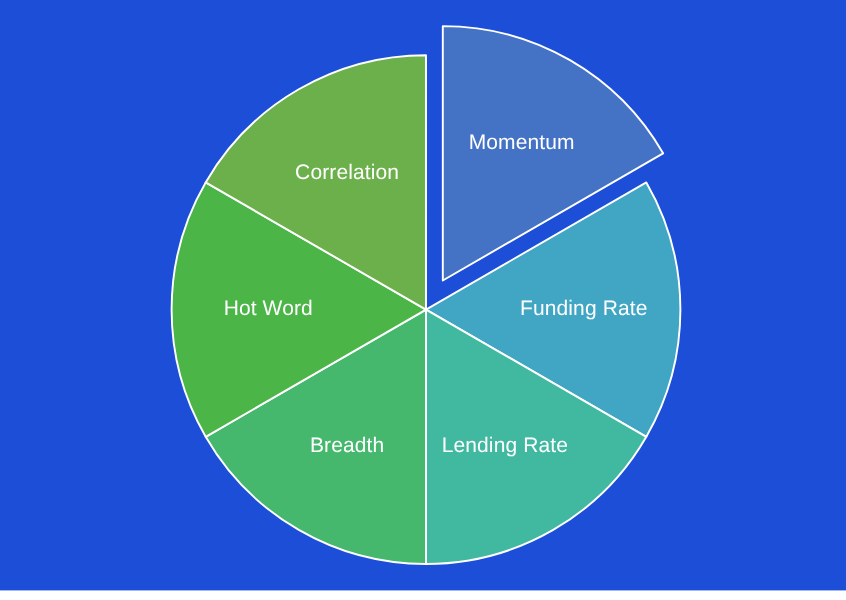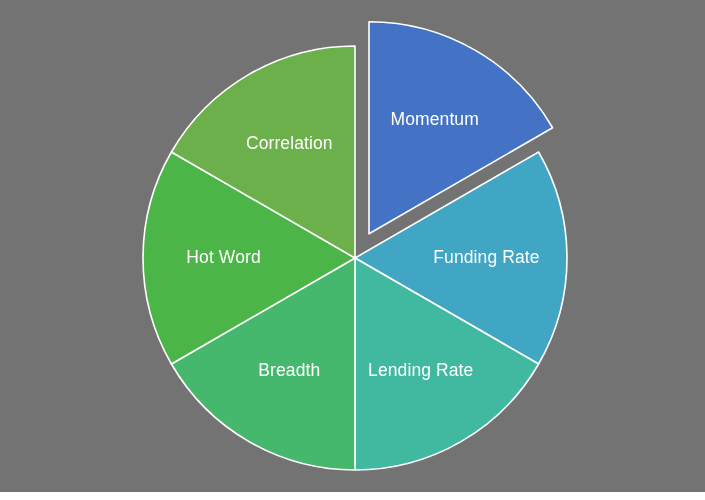--- a/index.html
+++ b/index.html
@@ -11,21 +11,21 @@
   body {
     width: 705px;
     height: 500px;
     overflow: hidden;
     font-family: "Liberation Sans", sans-serif;
   }
   #chart-root {
     position: relative;
     width: 705px;
     height: 492px;
-    background: #737373;
+    background: #1d4ed8;
   }
   #pie-svg {
     display: block;
     position: absolute;
     left: 0;
     top: 0;
   }
   .slice-path {
     stroke: #ffffff;
     stroke-width: 1.6;

